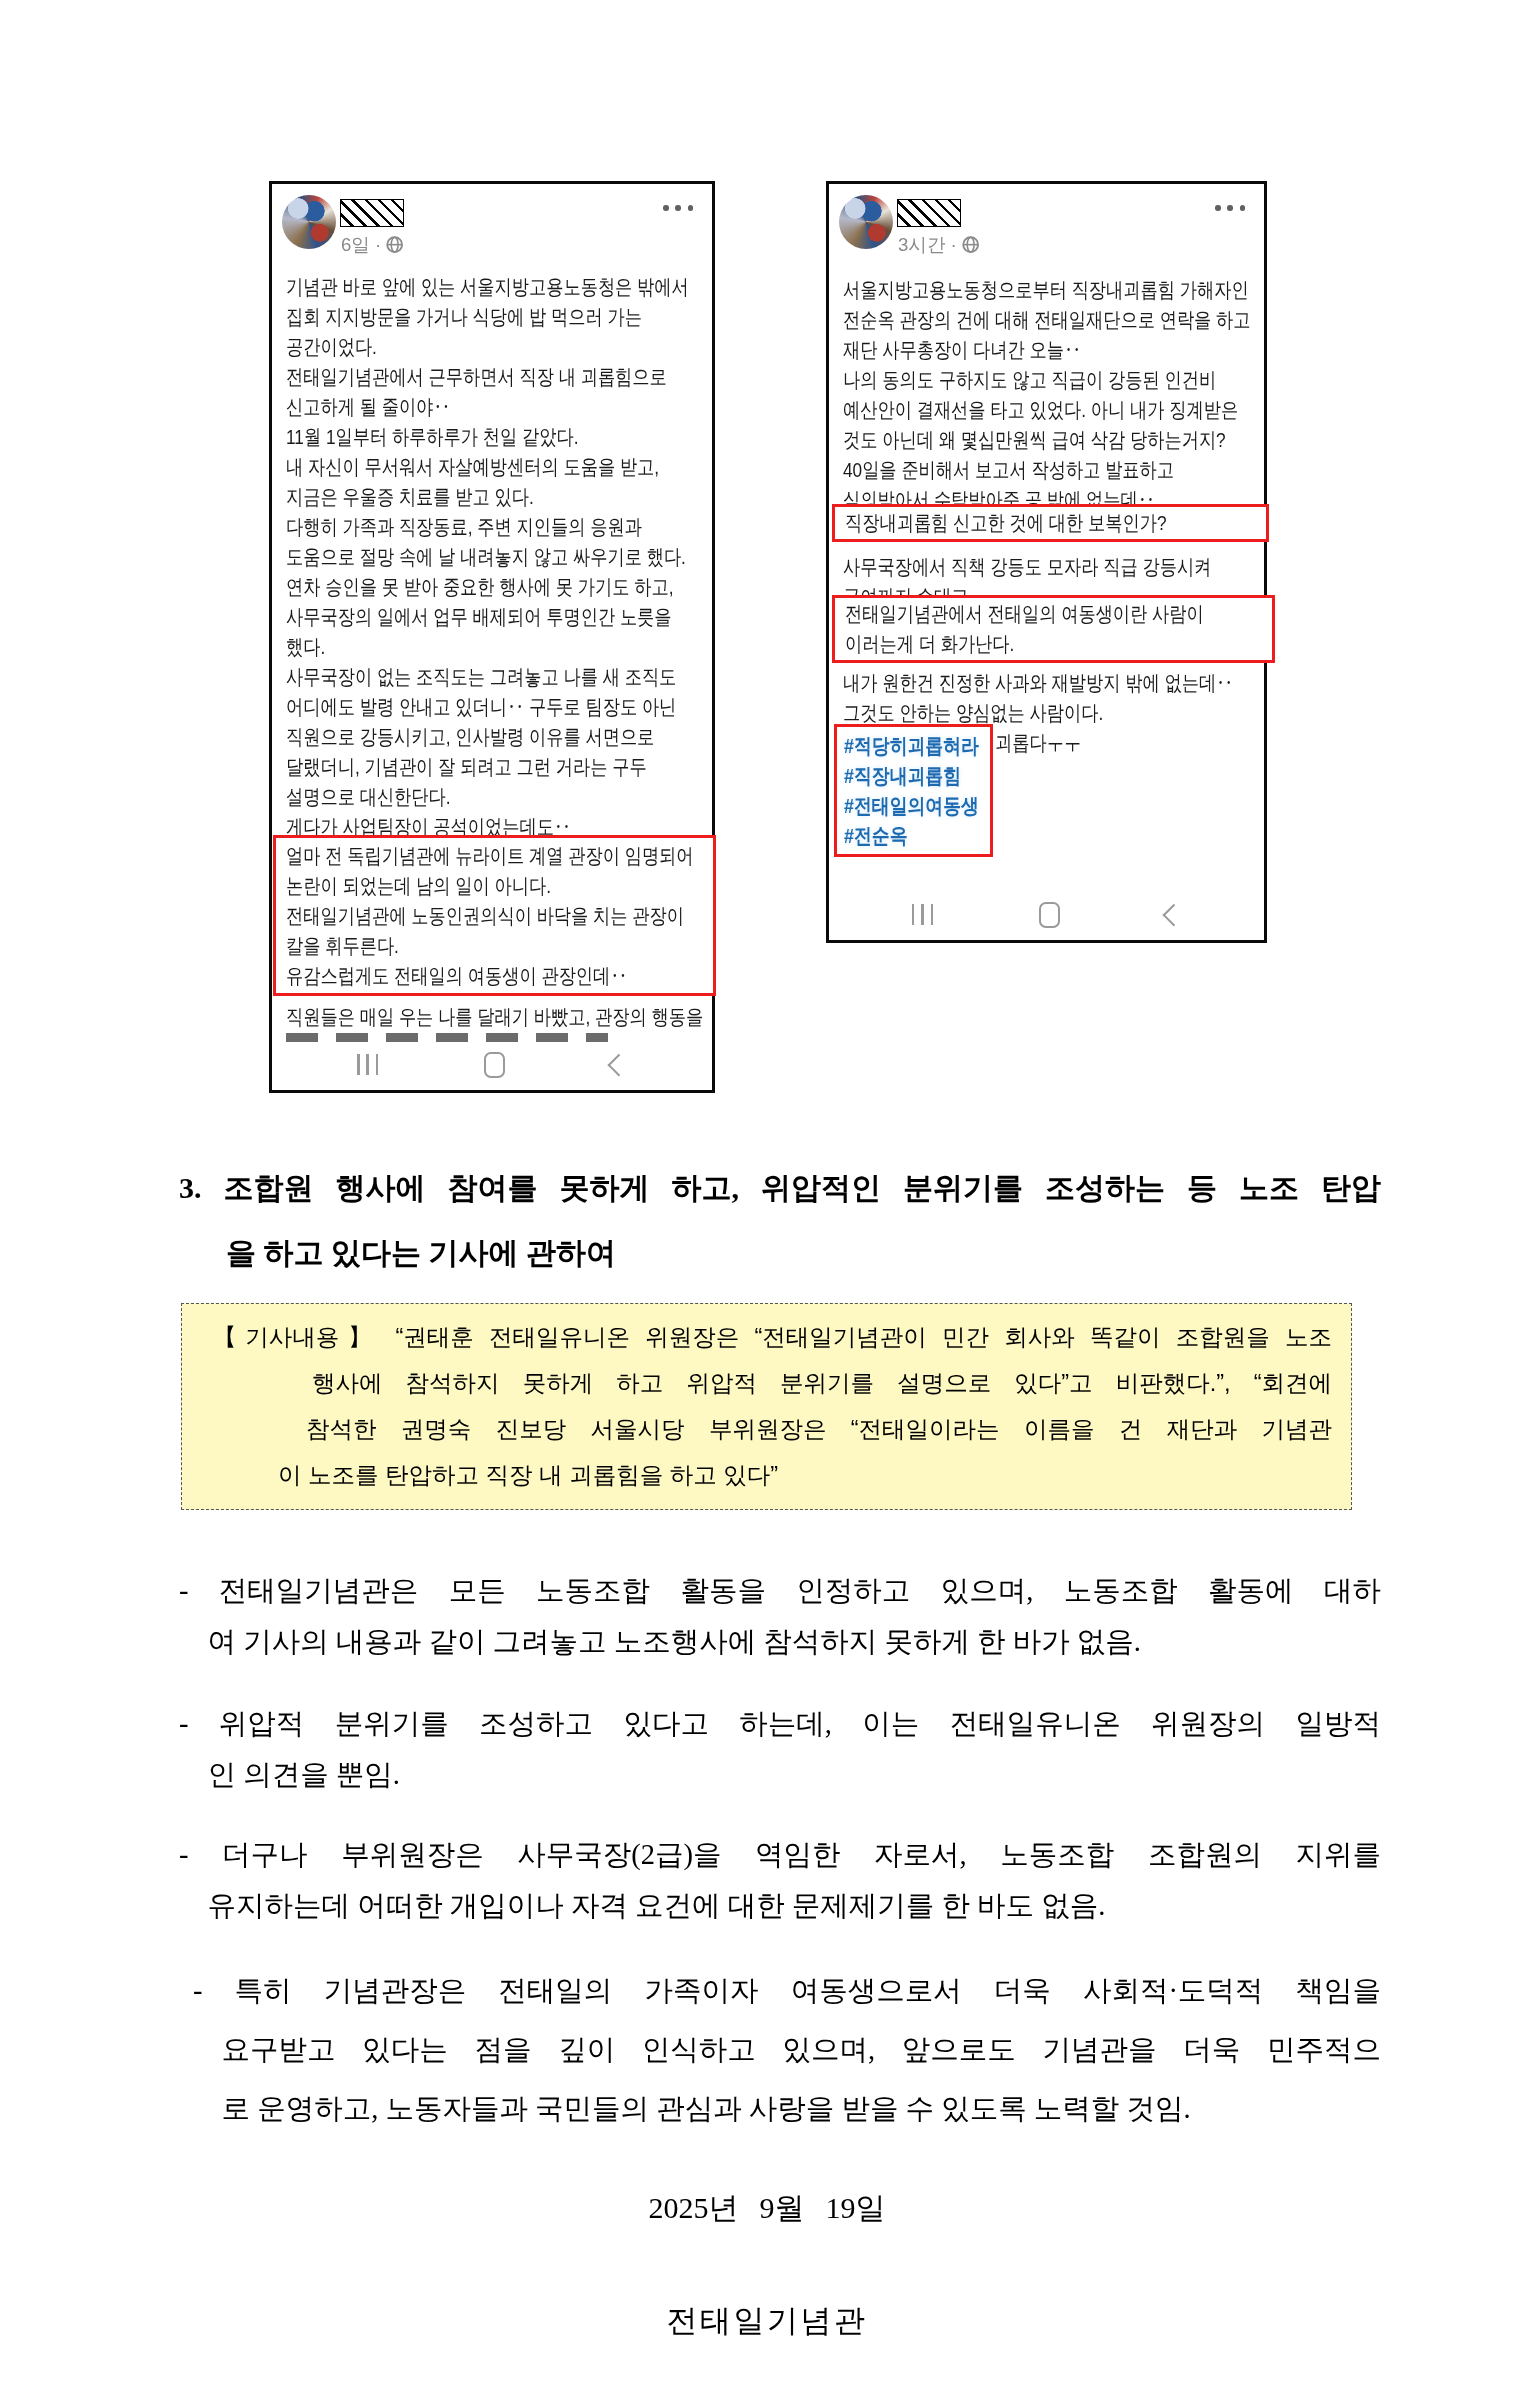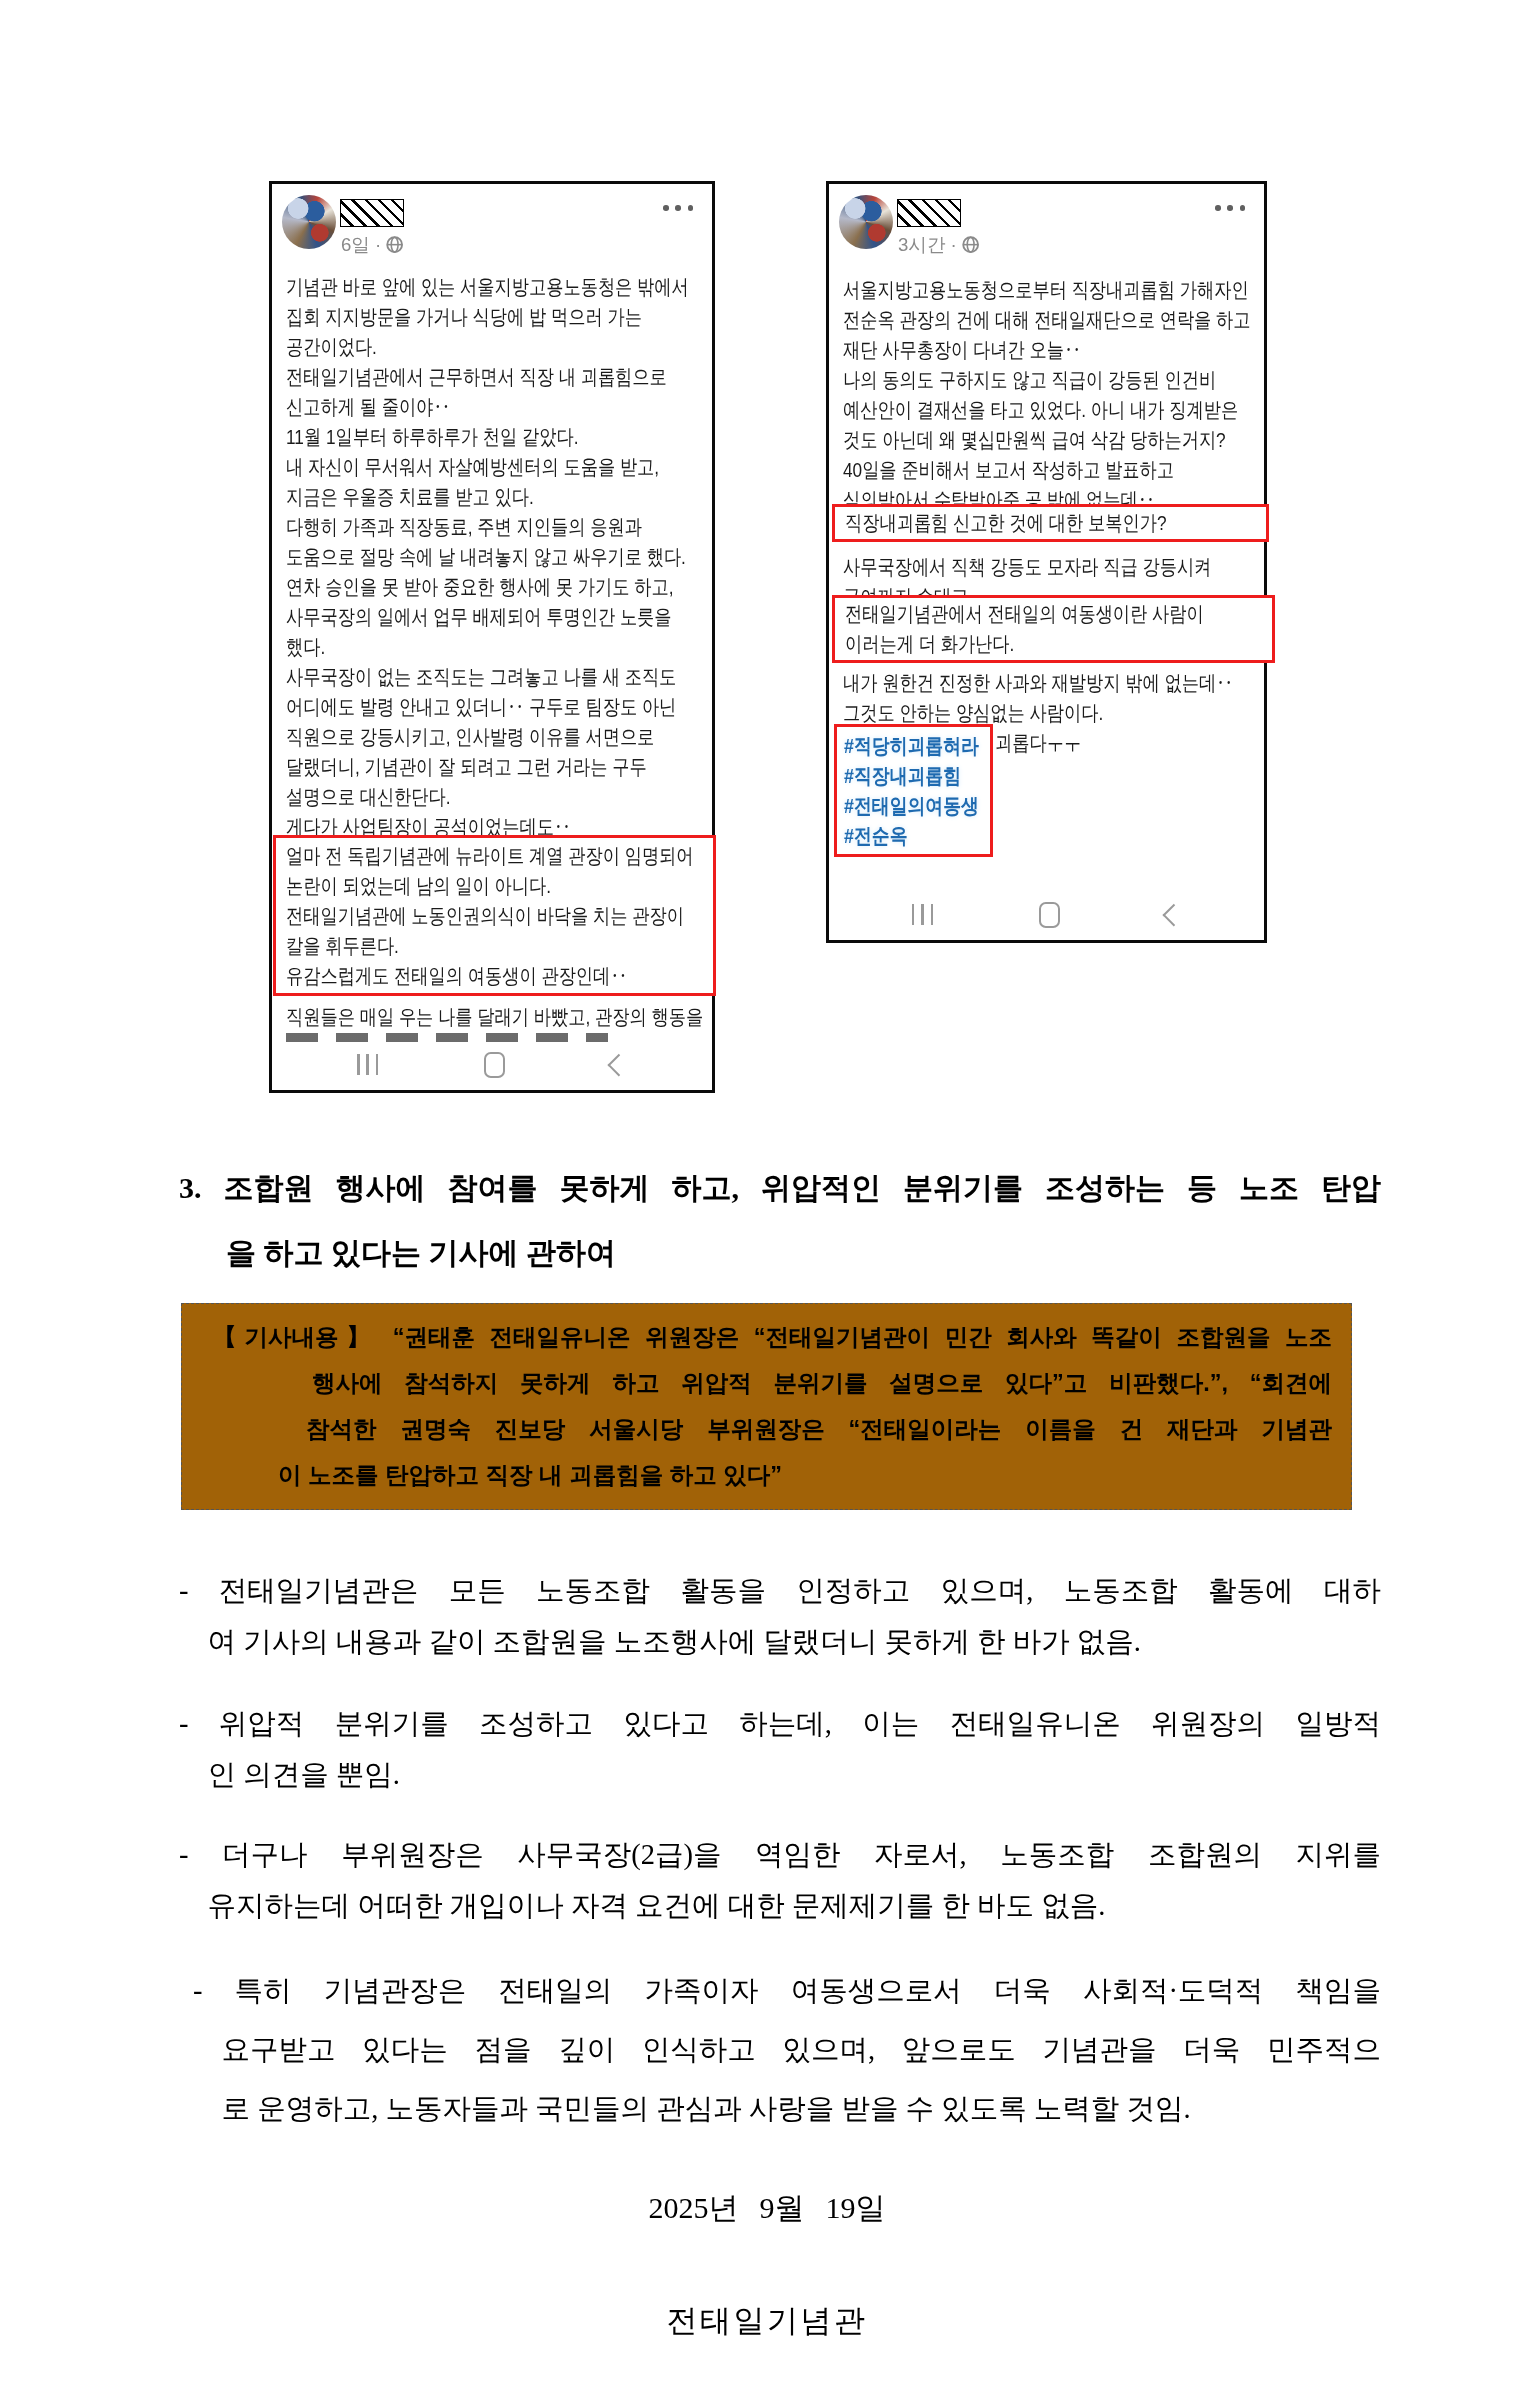--- a/index.html
+++ b/index.html
@@ -47,23 +47,23 @@
            transform:rotate(45deg);}
 
   .globe{width:17.3px;height:17.3px;display:block;}
 
   
   .serif{font-family:"Liberation Serif","DejaVu Serif",serif;}
   .heading{position:absolute;left:179px;top:1153px;width:1202px;font-weight:bold;font-size:30px;color:#000;}
   .h-line1{line-height:36px;text-align:justify;text-align-last:justify;margin-top:17px;}
   .h-line2{margin-top:27px;padding-left:47px;}
 
-  .articlebox{position:absolute;left:181px;top:1303px;width:1119px;background:#a16207;
+  .articlebox{position:absolute;left:181px;top:1303px;width:1119px;background:#fef9c3;
               border:1.2px dashed #555;padding:10px 18.6px 11px 31px;
-              font-weight:bold;font-size:23.5px;color:#000;}
+              font-weight:normal;font-size:23.5px;color:#000;}
   .aline{line-height:46px;}
   .aline:not(:last-child){text-align:justify;text-align-last:justify;}
   .aline:nth-child(2){padding-left:99px;}
   .aline:nth-child(3){padding-left:93px;}
   .aline:nth-child(4){padding-left:65px;}
 
   .bullet{position:absolute;left:179px;width:1202px;font-size:28.5px;color:#000;}
   .dline{line-height:51px;}
   .dline:not(:last-child){text-align:justify;text-align-last:justify;}
   .dline:not(:first-child){padding-left:28.5px;}
@@ -222,21 +222,21 @@
 
   <div class="aline">【기사내용】 “권태훈 전태일유니온 위원장은 “전태일기념관이 민간 회사와 똑같이 조합원을 노조</div>
       <div class="aline">행사에 참석하지 못하게 하고 위압적 분위기를 설명으로 있다”고 비판했다.”, “회견에</div>
       <div class="aline">참석한 권명숙 진보당 서울시당 부위원장은 “전태일이라는 이름을 건 재단과 기념관</div>
       <div class="aline">이 노조를 탄압하고 직장 내 괴롭힘을 하고 있다”</div>
     </div>
 
   <div class="bullet serif" id="b1">
 
   <div class="dline">- 전태일기념관은 모든 노동조합 활동을 인정하고 있으며, 노동조합 활동에 대하</div>
-      <div class="dline">여 기사의 내용과 같이 조합원을 노조행사에 달랬더니 못하게 한 바가 없음.</div>
+      <div class="dline">여 기사의 내용과 같이 그려놓고 노조행사에 참석하지 못하게 한 바가 없음.</div>
     </div>
   <div class="bullet serif" id="b2">
 
   <div class="dline">- 위압적 분위기를 조성하고 있다고 하는데, 이는 전태일유니온 위원장의 일방적</div>
       <div class="dline">인 의견을 뿐임.</div>
     </div>
   <div class="bullet serif" id="b3">
 
   <div class="dline">- 더구나 부위원장은 사무국장(2급)을 역임한 자로서, 노동조합 조합원의 지위를</div>
       <div class="dline">유지하는데 어떠한 개입이나 자격 요건에 대한 문제제기를 한 바도 없음.</div>

